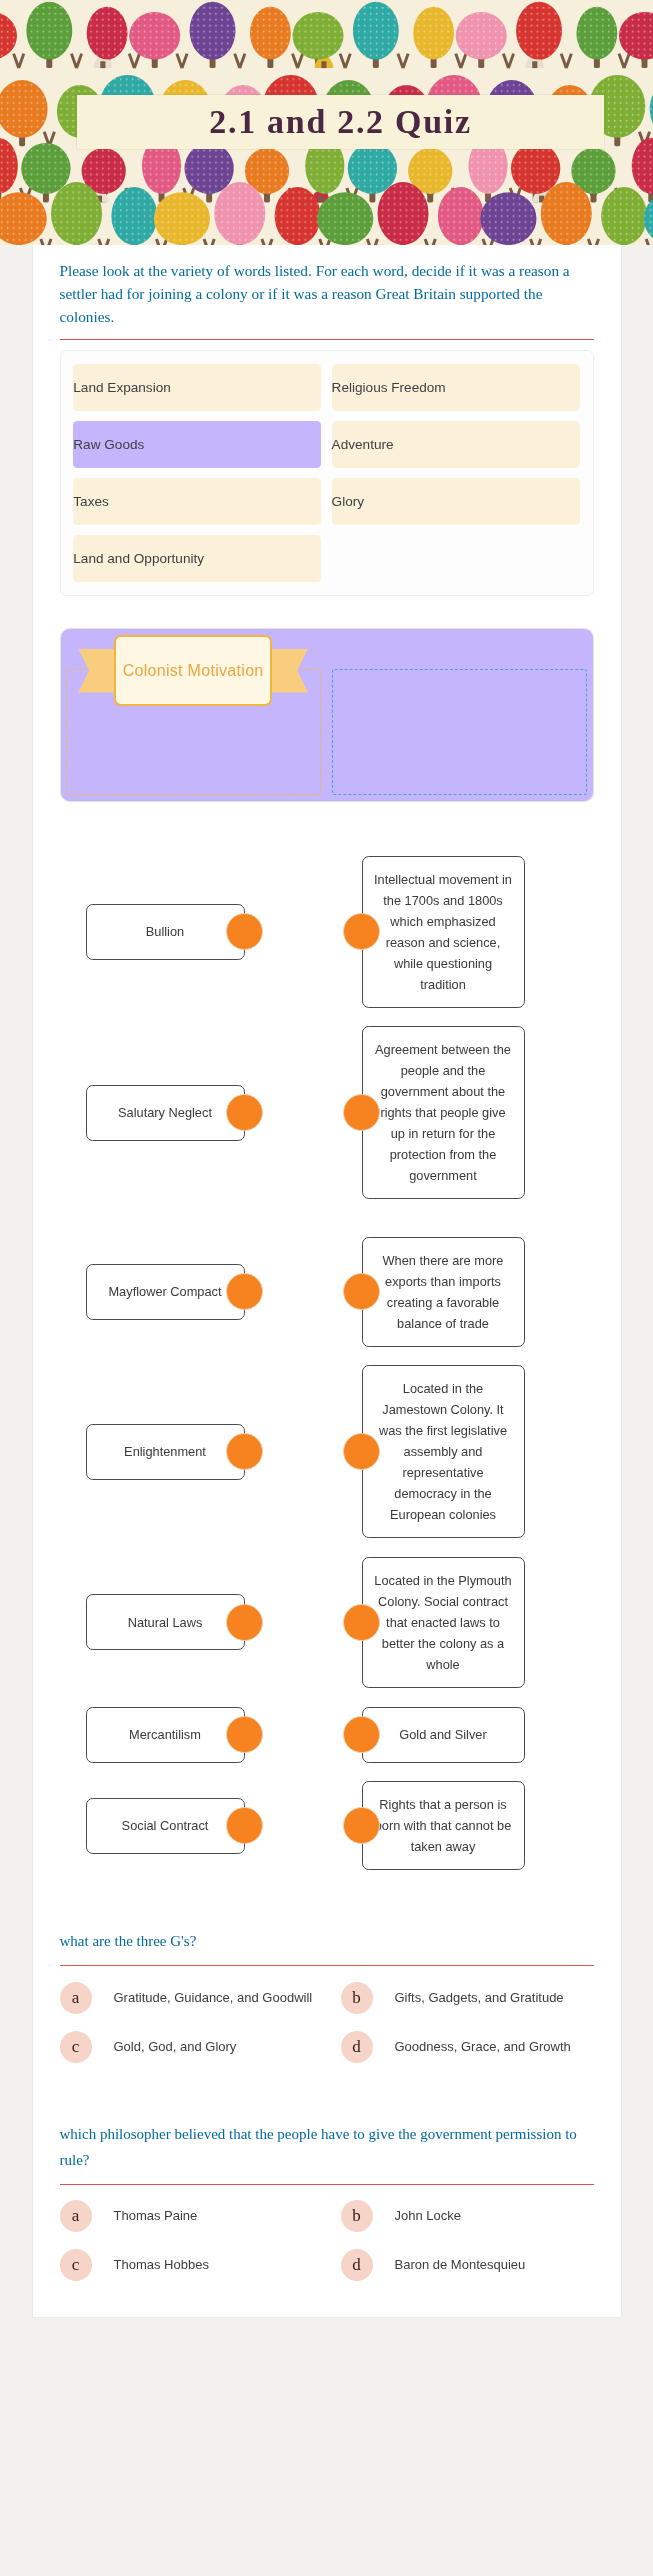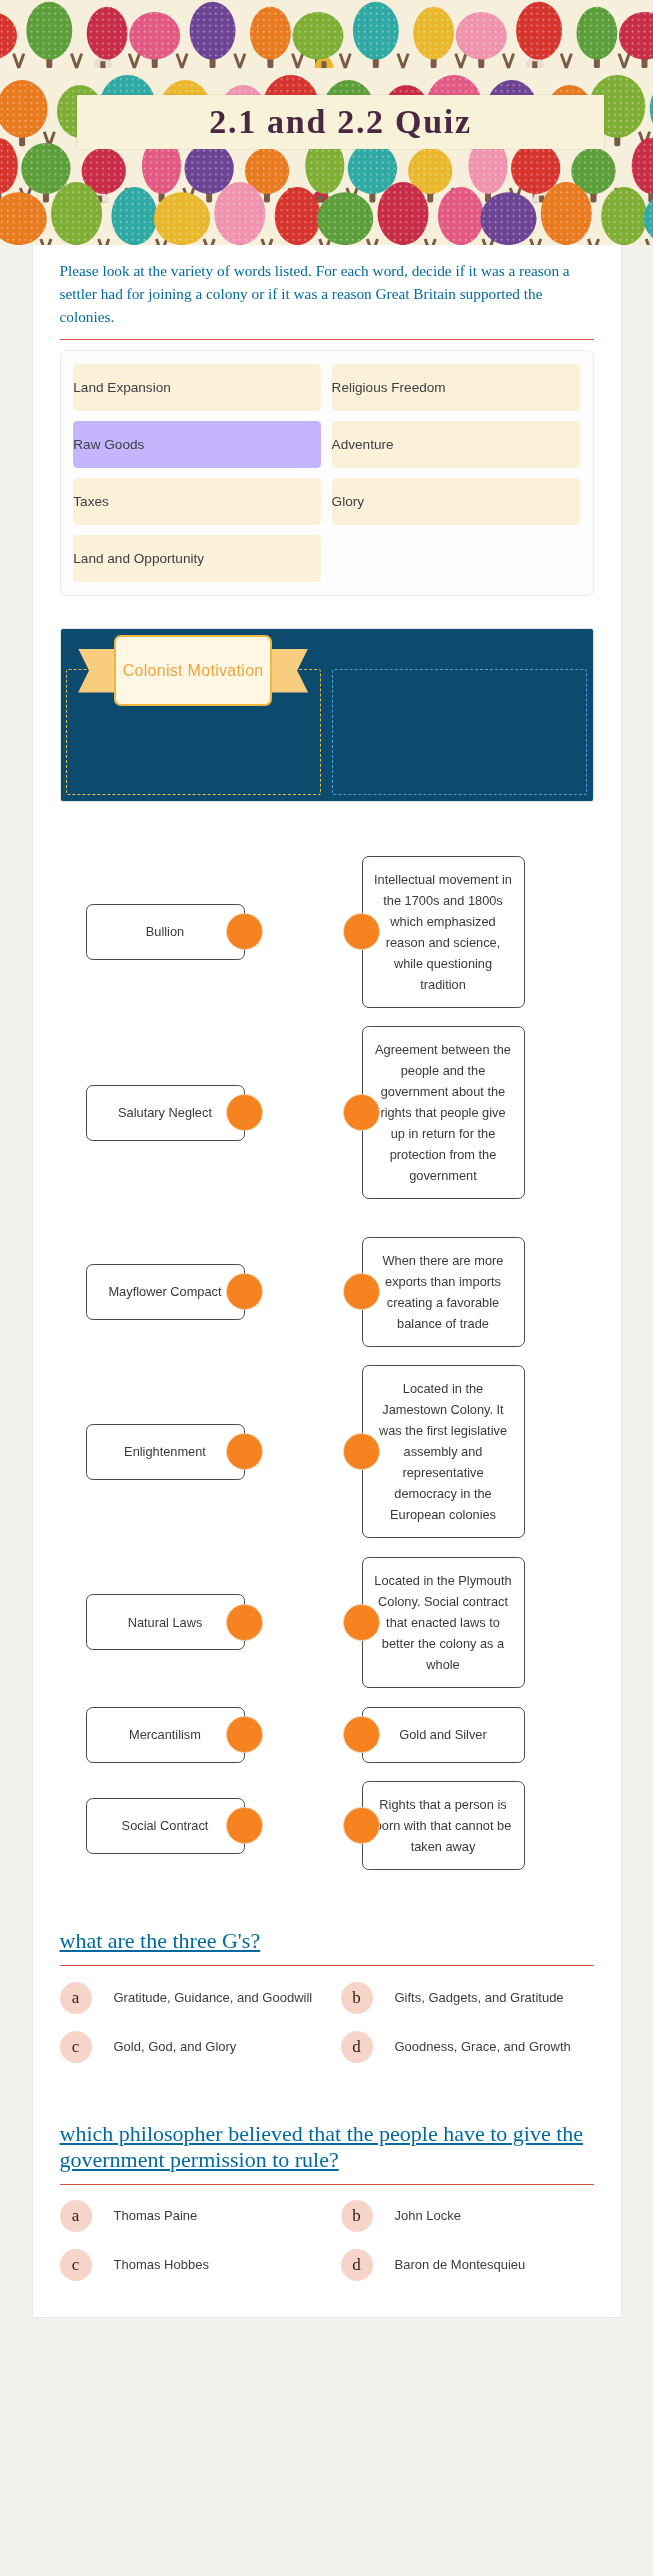--- a/index.html
+++ b/index.html
@@ -37,21 +37,21 @@
     margin-top:10.2px;border:0.9px solid #ececec;border-radius:6.8px;background:#fdfdfd;
     padding:12.8px;display:grid;grid-template-columns:1fr 1fr;gap:10.2px 10.2px;
   }
   .word-chip{
     background:#faf1d8;border-radius:4.3px;height:47px;
     display:flex;align-items:center;justify-content:flex-start;
     font-size:13.6px;font-weight:500;color:#3f4045;cursor:grab;
   }
   
   .sort-panel{
-    margin-top:32px;border:0.9px solid #e3e3e3;border-radius:3px;background:#0c4a6e;
+    margin-top:32px;border:0.9px solid #e3e3e3;border-radius:10px;background:#c4b5fd;
     padding:4.3px;display:flex;gap:10.2px;height:163px;box-sizing:content-box;
   }
   .zone{position:relative;flex:1;}
   .dropzone{
     position:absolute;left:0.9px;right:0.9px;top:36px;bottom:1.7px;
     border:1.7px dashed currentColor;border-radius:2.6px;
   }
   .ribbon{position:relative;width:158px;margin:1.7px auto 0 auto;z-index:2;}
   .ribbon .wing{position:absolute;top:13.6px;width:39px;height:44px;z-index:1;}
   .ribbon .wing-left{left:-36px;clip-path:polygon(0 0,100% 0,100% 100%,0 100%,28% 50%);}
@@ -74,21 +74,21 @@
   }
   .dot{
     position:absolute;width:37px;height:37px;border-radius:50%;
     border:1.7px solid #ecd3b4;box-sizing:border-box;z-index:3;cursor:pointer;
     top:50%;margin-top:-18.7px;
   }
   .term-wrap .dot{right:-19.6px;}
   .def-wrap .dot{left:-19.6px;}
   
   .question{margin-top:58px;}
-  .question .prompt{margin:0;font-size:22px;line-height:26px;text-decoration:underline;}
+  .question .prompt{margin:0;font-size:15px;line-height:26px;}
   .options{margin-top:15.3px;display:grid;grid-template-columns:281px 1fr;gap:17px 0;}
   .option{display:flex;align-items:flex-start;cursor:pointer;}
   .badge{
     flex:none;width:32px;height:32px;border-radius:50%;
     display:flex;align-items:center;justify-content:center;
     font-family:cursive;font-size:17px;color:#35221d;
   }
   .opt-text{margin:5.1px 10.2px 0 22px;font-size:13px;line-height:22px;color:#3d3d3d;}
 </style>
 </head>

